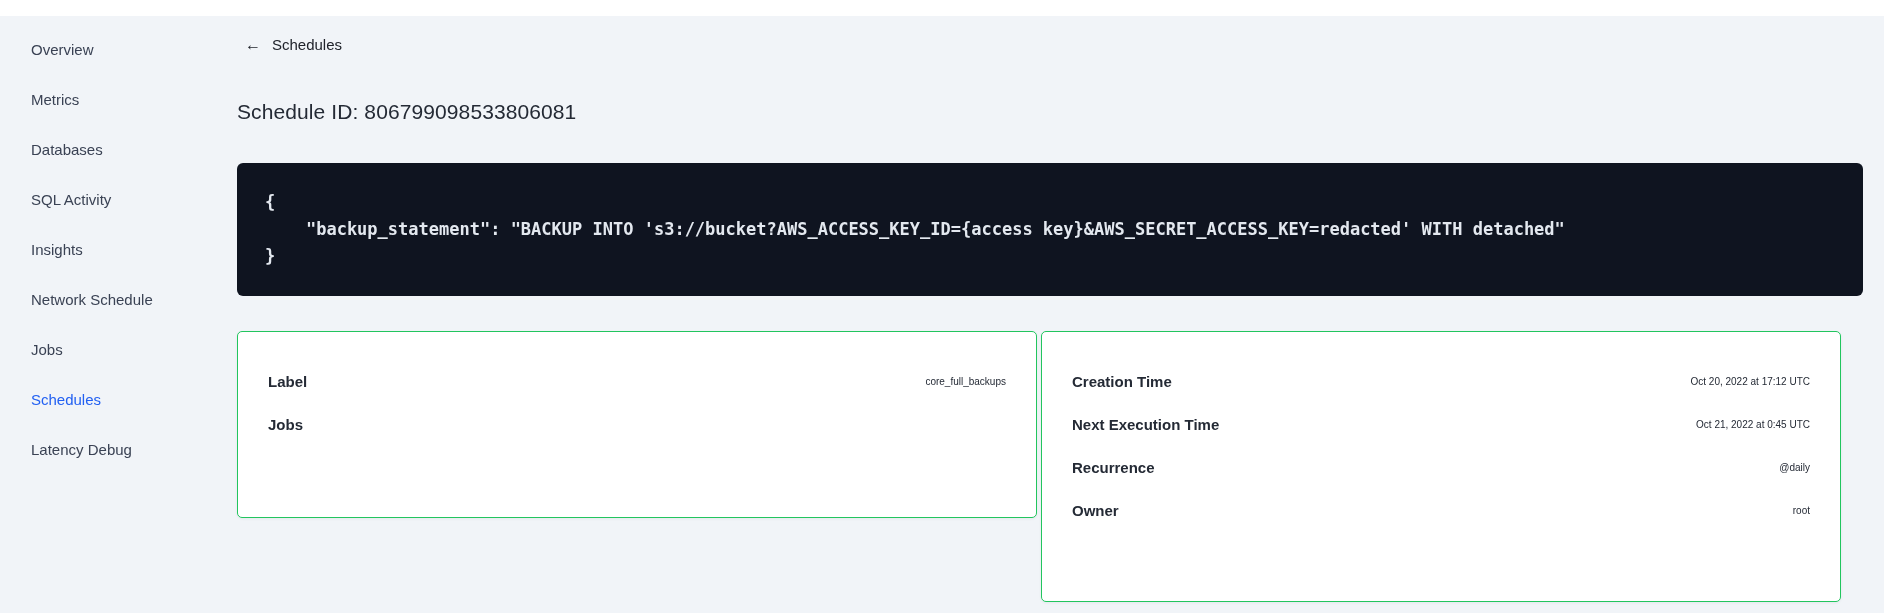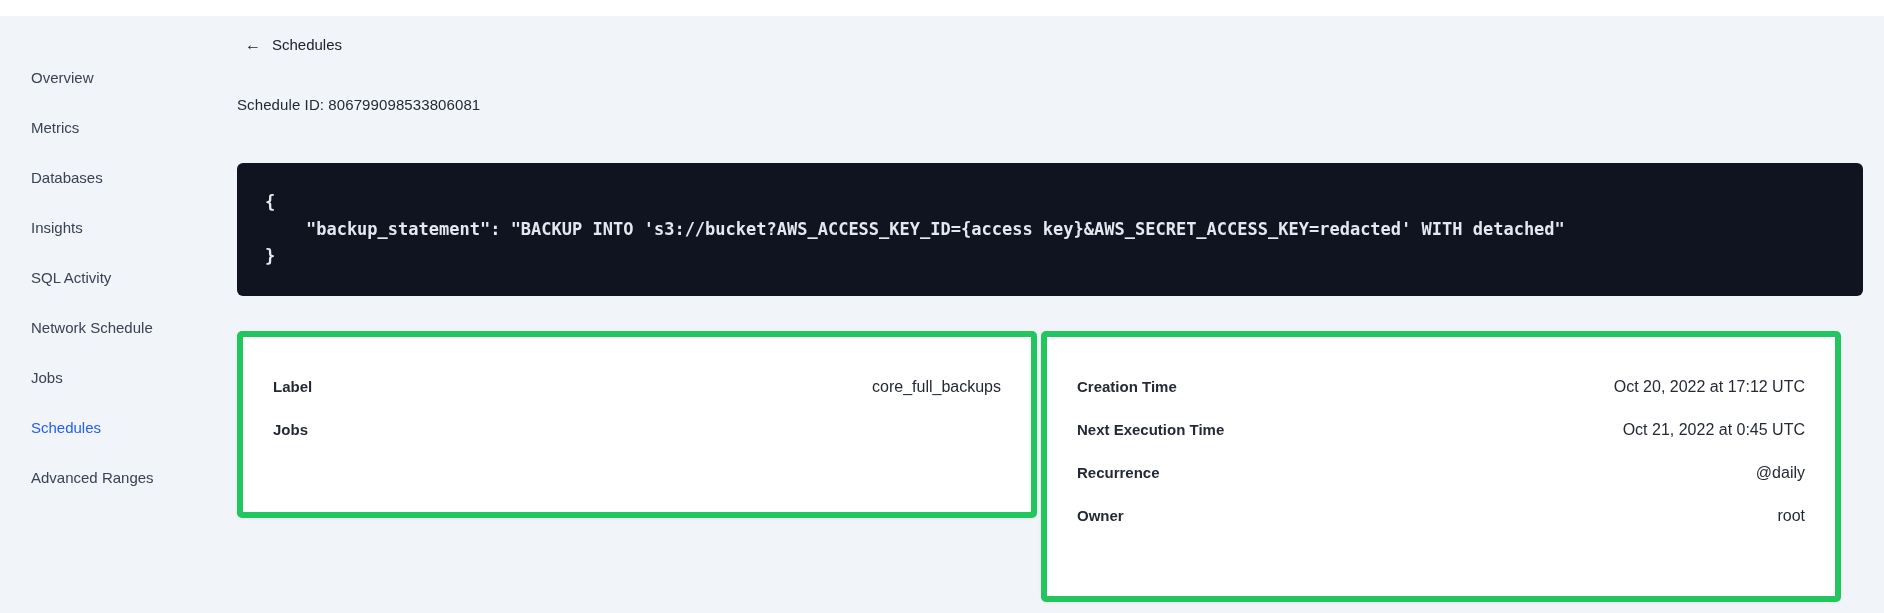--- a/index.html
+++ b/index.html
@@ -5,77 +5,77 @@
   html,body{margin:0;padding:0;}
   body{
     width:1884px;height:613px;overflow:hidden;position:relative;
     background:#F1F4F8;
     font-family:"Liberation Sans", sans-serif;
     color:#242A35;
     -webkit-font-smoothing:antialiased;
   }
   .top-strip{position:absolute;left:0;top:0;width:1884px;height:16px;background:#FFFFFF;}
   
-  .sidebar{position:absolute;left:0;top:16px;width:210px;padding-top:8px;margin-top:28px;}
+  .sidebar{position:absolute;left:0;top:16px;width:210px;padding-top:8px;}
   .nav-item{
     height:50px;display:flex;align-items:center;
     padding-left:31px;font-size:15px;color:#3A4254;cursor:pointer;
     white-space:nowrap;
   }
   .nav-item.active{color:#2260F2;}
   
   .back-link{
     position:absolute;left:245px;top:36px;display:flex;align-items:center;gap:11px;
     font-size:15px;color:#20232B;cursor:pointer;
   }
   .back-link .arrow{font-size:16px;line-height:1;color:#20232B;}
   .page-title{
     position:absolute;left:237px;top:86px;
-    font-size:15px;font-weight:500;color:#242A35;letter-spacing:.1px;
+    font-size:21px;font-weight:500;color:#242A35;letter-spacing:.1px;
   }
   .code-block{
     position:absolute;left:237px;top:163px;width:1626px;height:133px;
     box-sizing:border-box;background:#0F1420;border-radius:6px;
     padding:26px 28px;
   }
   .code-line{
     font-family:"DejaVu Sans Mono", monospace;
     font-size:17px;font-weight:700;line-height:27px;
     color:#E3E8EF;white-space:pre;
   }
   
   .card{
     position:absolute;top:331px;box-sizing:border-box;width:800px;
-    background:#FFFFFF;border:6px solid #22c55e;border-radius:5px;
+    background:#FFFFFF;border:1px solid #22c55e;border-radius:5px;
     box-shadow:0 1px 3px rgba(40,50,70,0.06);
     padding:28px 30px;
   }
   .card.left{left:237px;height:187px;}
   .card.right{left:1041px;height:271px;}
   .kv-row{
     height:43px;display:flex;align-items:center;justify-content:space-between;
   }
   .kv-label{font-size:15px;font-weight:700;color:#242A35;}
-  .kv-value{font-size:16px;font-weight:400;color:#242A35;text-align:right;}
+  .kv-value{font-size:10px;font-weight:400;color:#242A35;text-align:right;}
 </style>
 </head>
 <body>
 
 <div class="top-strip"></div>
 
 <nav class="sidebar">
   <div class="nav-item">Overview</div>
   <div class="nav-item">Metrics</div>
   <div class="nav-item">Databases</div>
+  <div class="nav-item">SQL Activity</div>
   <div class="nav-item">Insights</div>
-  <div class="nav-item">SQL Activity</div>
   <div class="nav-item">Network Schedule</div>
   <div class="nav-item">Jobs</div>
   <div class="nav-item active">Schedules</div>
-  <div class="nav-item">Advanced Ranges</div>
+  <div class="nav-item">Latency Debug</div>
 </nav>
 
 <div class="back-link">
   <span class="arrow">←</span>
   <span>Schedules</span>
 </div>
 
 <h1 class="page-title">Schedule ID: 806799098533806081</h1>
 
 <div class="code-block">

